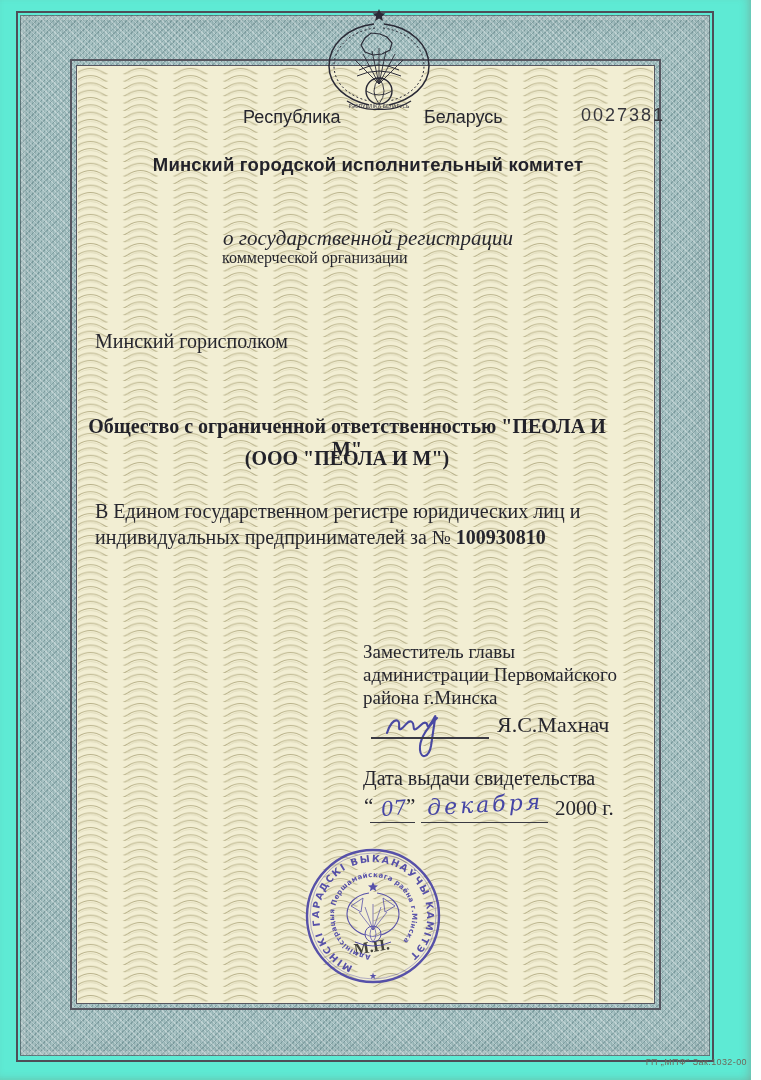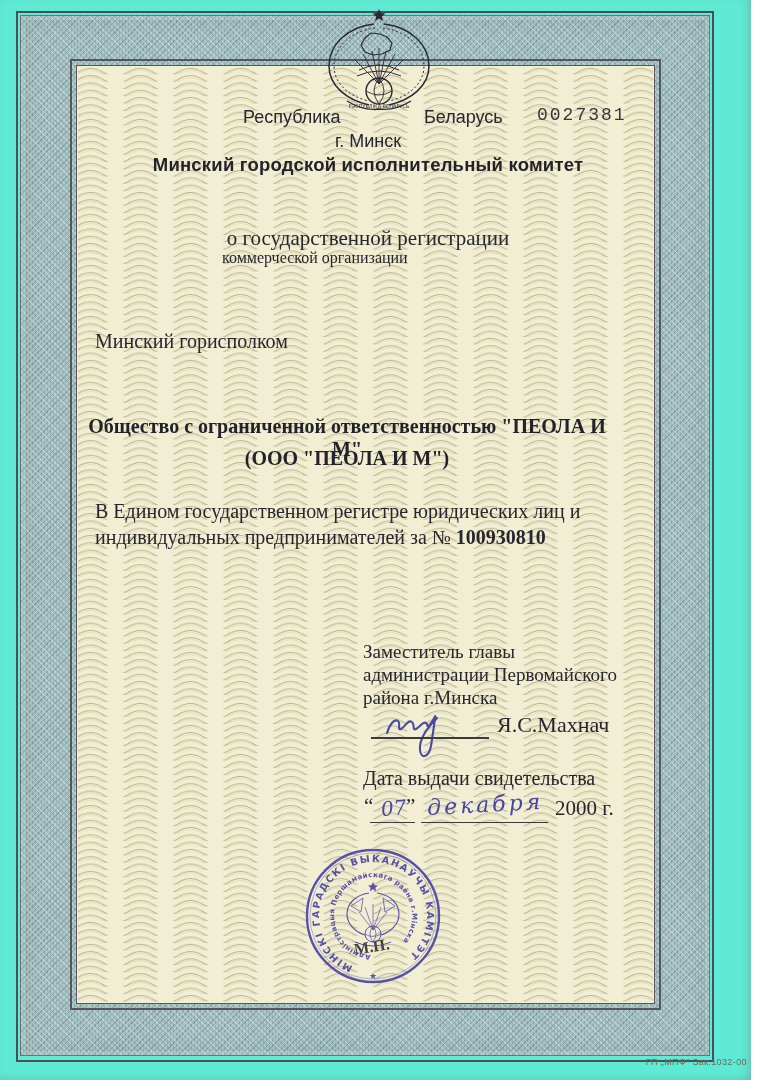--- a/index.html
+++ b/index.html
@@ -22,26 +22,26 @@
       repeating-linear-gradient(90deg, rgba(36,78,84,.12) 0 1px, rgba(36,78,84,0) 1px 3px);
     box-shadow:inset 0 0 0 1px rgba(40,62,68,.55), inset 0 0 0 5px rgba(255,255,255,.18), inset 0 0 22px rgba(40,62,68,.18);
   }
   .paper-line1{position:absolute;left:70px;top:59px;right:90px;bottom:70px;border:2px solid #565660;}
   .paper-line2{position:absolute;left:76px;top:65px;right:96px;bottom:76px;border:1px solid #565660;background:#f2eed3;}
   .waves-wrap{position:absolute;left:78px;top:67px;right:98px;bottom:78px;overflow:hidden;}
   
   .content{position:absolute;inset:0;}
   .abs{position:absolute;}
   .sans{font-family:"Liberation Sans","DejaVu Sans",sans-serif;}
-  .mono{font-family:Liberation Mono, monospace;}
+  .mono{font-family:Liberation Sans, sans-serif;margin-left:44px;}
   .center{text-align:center;}
   .hdr{font-size:18px;color:#26262e;}
   .committee{font-weight:bold;font-size:18.5px;color:#22222a;letter-spacing:.2px;}
   .cert-title{font-weight:bold;font-size:39px;letter-spacing:1.5px;color:#232330;}
-  .cert-sub1{font-size:21px;color:#26262e;}
+  .cert-sub1{font-style:italic;font-size:21px;color:#26262e;}
   .cert-sub2{font-size:16px;color:#26262e;}
   .body-t{font-size:20px;color:#26262e;}
   .org{font-weight:bold;font-size:20px;color:#22222a;}
   .sig-block{font-size:19px;line-height:23px;color:#26262e;}
   .uline{border-top:2px solid #3a3a42;height:0;}
   .hw{font-family:"DejaVu Serif",serif;font-style:italic;color:#4545a6;}
   .mp-mark{font-size:16px;font-weight:bold;color:#43433a;transform:rotate(-9deg);}
   .print-code{font-size:9px;color:#6f695c;letter-spacing:.4px;}
   .stamp-svg{filter:blur(.35px);opacity:.92;}
   b{font-weight:bold;}
@@ -95,21 +95,20 @@
         <path d="M62 70 Q72 83 62 96" stroke-width="0.9"></path>
         <path d="M30 93 Q46 103 62 101 Q78 103 94 93" stroke-width="1.4"></path>
       </g>
       <path d="M62 1 l1.9 4.1 4.5 .4 -3.5 3 1.1 4.4 -4 -2.5 -4 2.5 1.1 -4.4 -3.5 -3 4.5 -.4 z" fill="#2a2a36"></path>
       <text x="62" y="100" font-size="5" text-anchor="middle" fill="#2a2a36" font-family="'DejaVu Sans',sans-serif">РЭСПУБЛІКА БЕЛАРУСЬ</text>
     </svg>
 
     <div class="abs sans hdr" style="left:243px;top:107px;">Республика</div>
     <div class="abs sans hdr" style="left:424px;top:107px;">Беларусь</div>
     <div class="abs mono" style="left:537px;top:105px;font-size:18px;letter-spacing:2px;color:#36363c;">0027381</div>
-    <div class="abs sans hdr center" style="left:82px;top:131px;width:572px;">г. Минск</div>
     <div class="abs sans committee center" style="left:82px;top:154px;width:572px;">Минский городской исполнительный комитет</div>
 
     <div class="abs cert-sub1 center" style="left:82px;top:226px;width:572px;">о государственной регистрации</div>
     <div class="abs cert-sub2" style="left:222px;top:249px;">коммерческой организации</div>
 
     <div class="abs body-t" style="left:95px;top:330px;">Минский горисполком</div>
 
     <div class="abs org center" style="left:82px;top:415px;width:530px;">Общество с ограниченной ответственностью "ПЕОЛА И М"</div>
     <div class="abs org center" style="left:82px;top:447px;width:530px;">(ООО "ПЕОЛА И М")</div>
 

